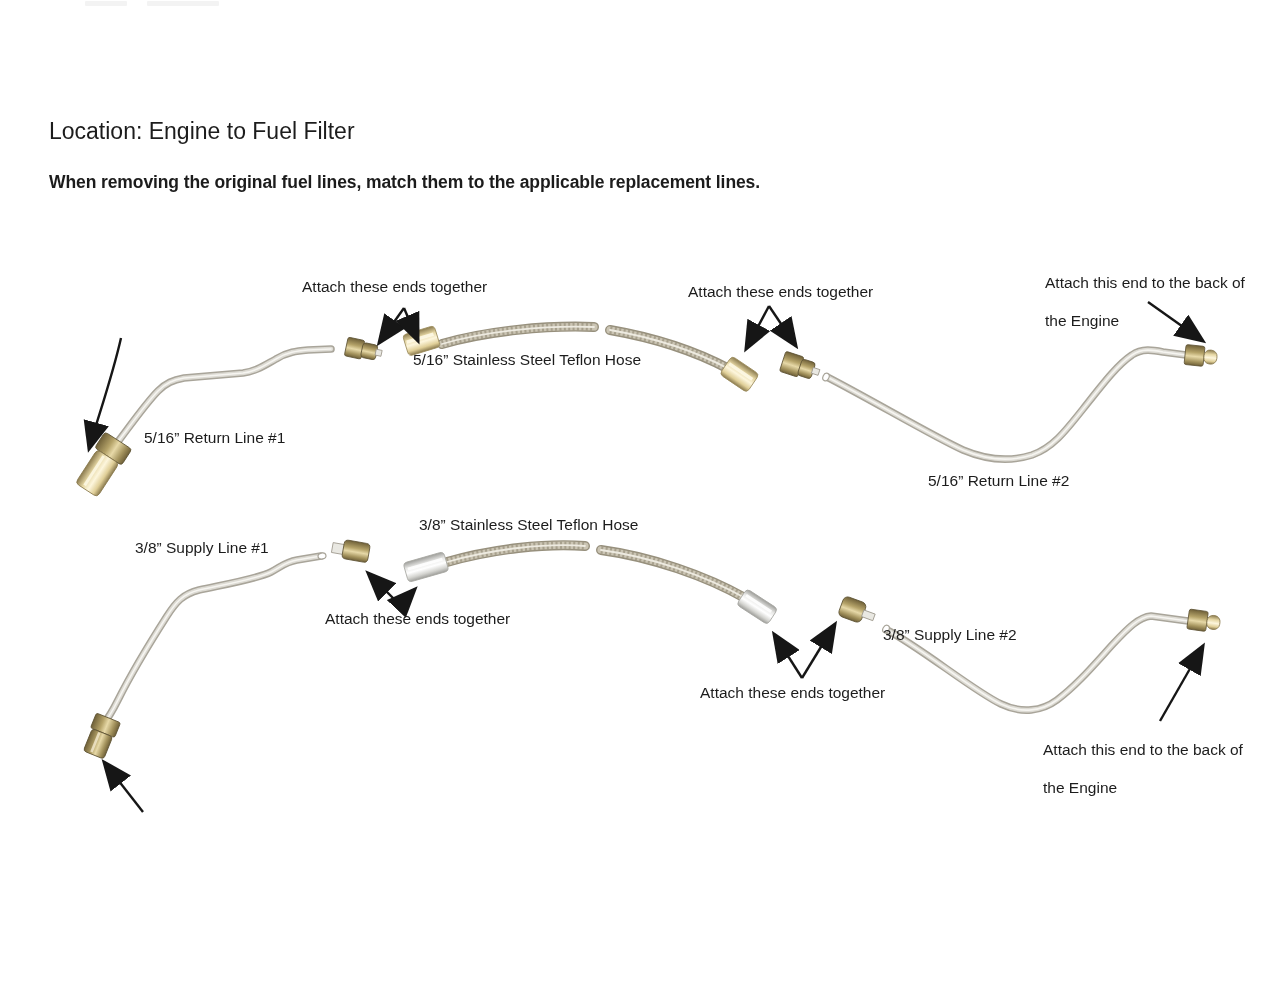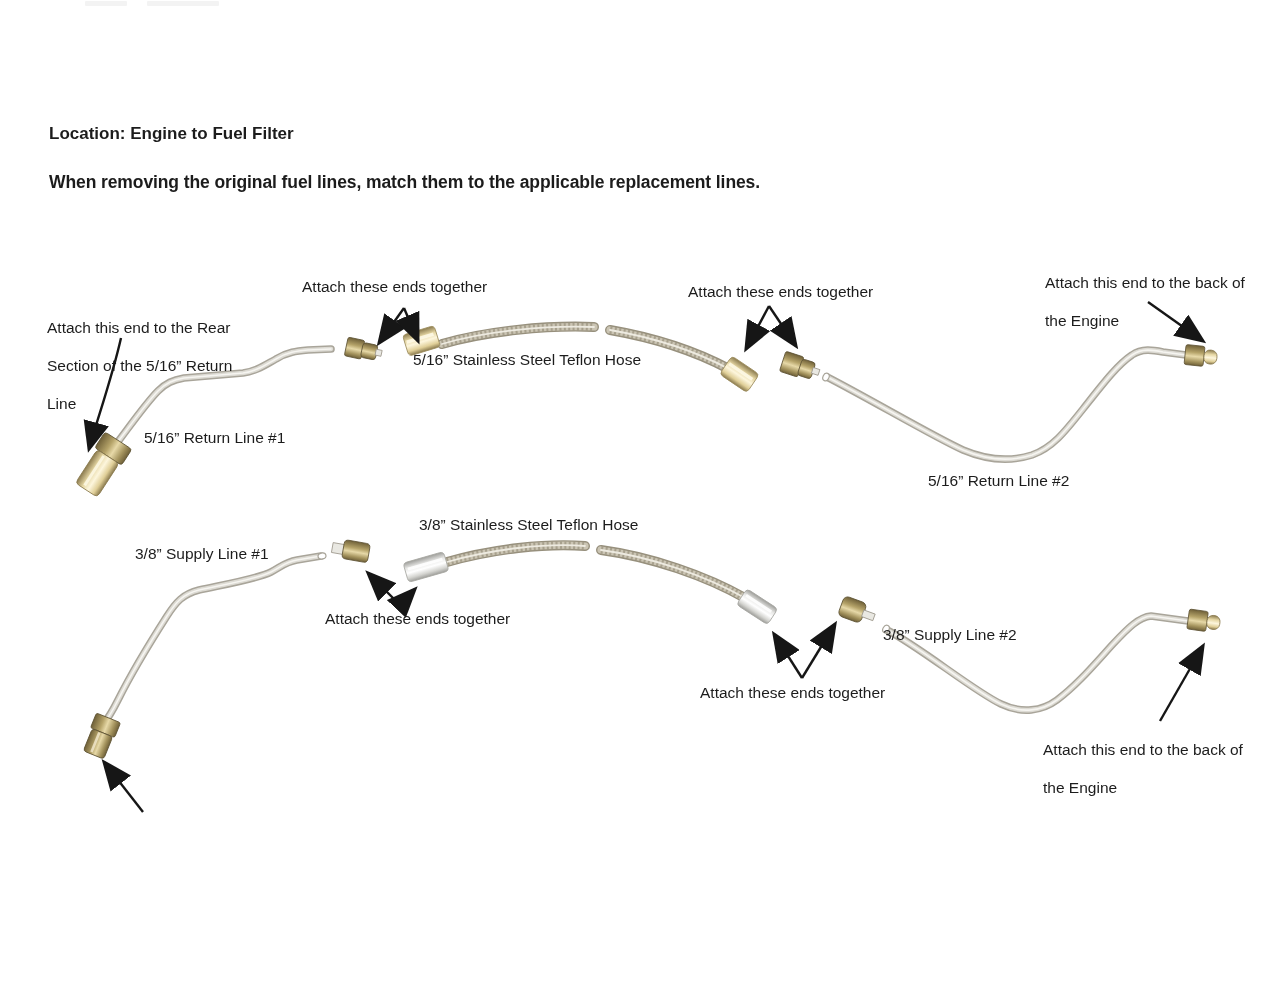--- a/index.html
+++ b/index.html
@@ -2,21 +2,21 @@
 <html><head>
 <meta charset="utf-8">
 <style>
   html,body{margin:0;padding:0;background:#ffffff;}
   .page{
     position:relative;width:1280px;height:989px;background:#ffffff;
     font-family:"Liberation Sans",sans-serif;color:#1c1c1c;overflow:hidden;
   }
   .artifact{position:absolute;background:#f3f3f3;border-radius:1px;}
   .hdr-title{position:absolute;left:49px;top:66px;font-size:26px;font-weight:bold;letter-spacing:-0.3px;white-space:nowrap;}
-  .hdr-loc{position:absolute;left:49px;top:124px;font-size:17px;font-weight:bold;white-space:nowrap;}
+  .hdr-loc{position:absolute;left:49px;top:118px;font-size:23px;font-weight:normal;white-space:nowrap;}
   .hdr-intro{position:absolute;left:49px;top:172px;font-size:17.5px;font-weight:bold;letter-spacing:-0.1px;white-space:nowrap;}
   .lbl{position:absolute;font-size:15.5px;line-height:22px;white-space:nowrap;}
   .lbl .ln{display:block;margin-top:12px;}
   .lh26{line-height:26px;}
   .lh24{line-height:24px;}
   .note{position:absolute;left:49px;top:906px;font-size:16.5px;font-weight:bold;line-height:26px;}
   .note .ln{display:block;white-space:nowrap;}
   svg.diagram{position:absolute;left:0;top:0;}
   
   .tO{fill:none;stroke:#a9a59a;stroke-width:7.6;stroke-linecap:round;stroke-linejoin:round;}
@@ -197,37 +197,32 @@
       <path class="arr" d="M1148,302 L1203,341" marker-end="url(#ah)"></path>
       <path class="arr" d="M400,605 L368,573" marker-end="url(#ah)"></path>
       <path class="arr" d="M400,605 L415,589" marker-end="url(#ah)"></path>
       <path class="arr" d="M802,678 L774,634" marker-end="url(#ah)"></path>
       <path class="arr" d="M802,678 L835,624" marker-end="url(#ah)"></path>
       <path class="arr" d="M1160,721 L1203,646" marker-end="url(#ah)"></path>
       <path class="arr" d="M143,812 L104,762" marker-end="url(#ah)"></path>
     </g>
   </svg>
 
-  <div class="lbl lh26" style="left:47px;top:303px;">
-    <span class="ln">Attach this end to the Rear</span>
-    <span class="ln">Section of the 5/16” Return</span>
-    <span class="ln">Line</span>
-  </div>
   <div class="lbl" style="left:302px;top:276px;">Attach these ends together</div>
   <div class="lbl" style="left:413px;top:349px;">5/16” Stainless Steel Teflon Hose</div>
   <div class="lbl" style="left:144px;top:427px;">5/16” Return Line #1</div>
   <div class="lbl" style="left:688px;top:281px;">Attach these ends together</div>
   <div class="lbl lh26" style="left:1045px;top:258px;">
     <span class="ln">Attach this end to the back of</span>
     <span class="ln">the Engine</span>
   </div>
   <div class="lbl" style="left:928px;top:470px;">5/16” Return Line #2</div>
 
   <div class="lbl" style="left:419px;top:514px;">3/8” Stainless Steel Teflon Hose</div>
-  <div class="lbl" style="left:135px;top:537px;margin-top:6px;">3/8” Supply Line #1</div>
+  <div class="lbl" style="left:135px;top:537px;">3/8” Supply Line #1</div>
   <div class="lbl" style="left:325px;top:608px;">Attach these ends together</div>
   <div class="lbl" style="left:883px;top:624px;">3/8” Supply Line #2</div>
   <div class="lbl" style="left:700px;top:682px;">Attach these ends together</div>
   <div class="lbl lh26" style="left:1043px;top:725px;">
     <span class="ln">Attach this end to the back of</span>
     <span class="ln">the Engine</span>
   </div>
 
 
 </div>

